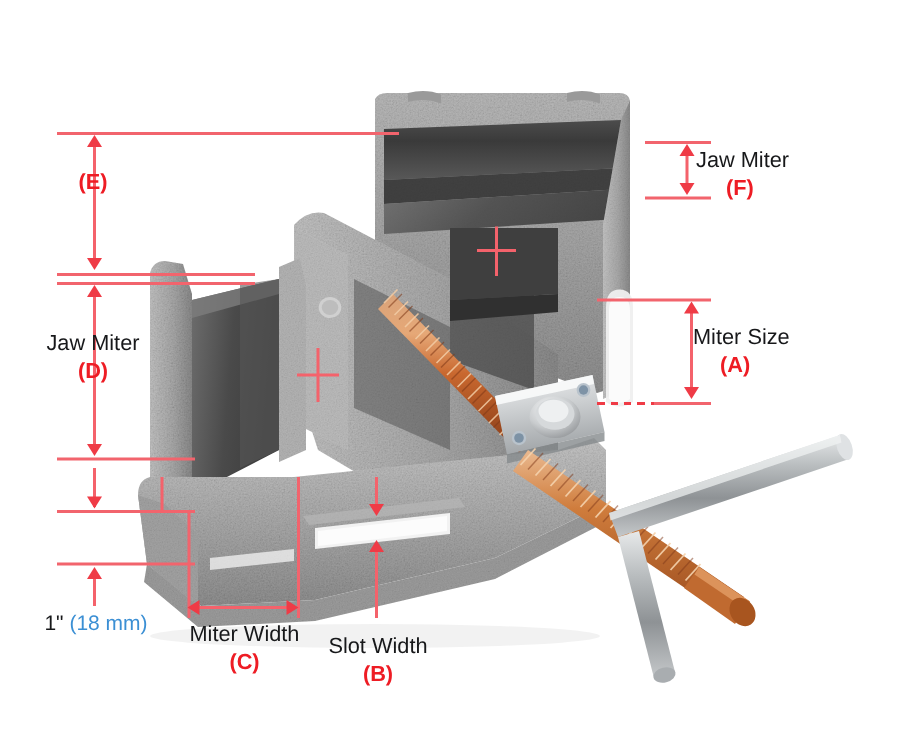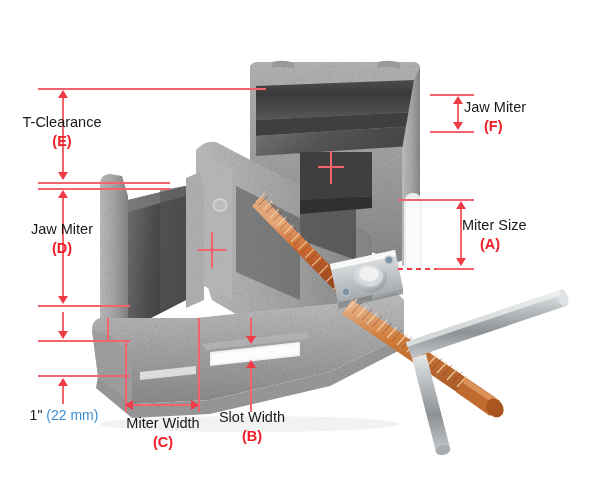--- a/index.html
+++ b/index.html
@@ -293,21 +293,20 @@
     <ellipse cx="250" cy="424" rx="150" ry="8" fill="#000" opacity="0.05"></ellipse>
   </svg>
 
   <div class="ann">
     <div class="tick" style="left:38px;top:88px;width:228px;"></div>
     <div class="tick" style="left:38px;top:182px;width:132px;"></div>
     <div class="vline" style="left:62px;top:92px;height:86px;"></div>
     <div class="arrow-up" style="left:58px;top:90px;"></div>
     <div class="arrow-down" style="left:58px;top:172px;"></div>
     <div class="lbl ctr" style="left:6px;top:113px;width:112px;">
-      <span>T-Clearance</span>
       <span class="code">(E)</span>
     </div>
   </div>
 
   <div class="ann">
     <div class="tick" style="left:38px;top:188px;width:132px;"></div>
     <div class="tick" style="left:38px;top:305px;width:92px;"></div>
     <div class="vline" style="left:62px;top:192px;height:110px;"></div>
     <div class="arrow-up" style="left:58px;top:190px;"></div>
     <div class="arrow-down" style="left:58px;top:296px;"></div>
@@ -319,42 +318,42 @@
 
   <div class="ann">
     <div class="tick" style="left:38px;top:340px;width:92px;"></div>
     <div class="tick" style="left:38px;top:375px;width:92px;"></div>
     <div class="vline" style="left:62px;top:312px;height:26px;"></div>
     <div class="arrow-down" style="left:58px;top:331px;"></div>
     <div class="vline" style="left:62px;top:382px;height:22px;"></div>
     <div class="arrow-up" style="left:58px;top:378px;"></div>
     <div class="basetxt" style="left:14px;top:406px;text-align:center;width:100px;">
       <span>1"</span>
-      <span class="blue">(22 mm)</span><br>
+      <span class="blue">(18 mm)</span><br>
     </div>
   </div>
 
   <div class="ann">
     <div class="vtick" style="left:125px;top:340px;height:72px;"></div>
     <div class="vtick" style="left:198px;top:318px;height:94px;"></div>
     <div class="hline" style="left:130px;top:404px;width:64px;"></div>
     <div class="arrow-left" style="left:125px;top:400px;"></div>
     <div class="arrow-right" style="left:191px;top:400px;"></div>
     <div class="lbl ctr" style="left:107px;top:414px;width:112px;">
       <span>Miter Width</span>
       <span class="code">(C)</span>
     </div>
   </div>
 
   <div class="ann">
     <div class="vline" style="left:250px;top:318px;height:22px;"></div>
     <div class="arrow-down" style="left:246px;top:336px;"></div>
     <div class="vline" style="left:250px;top:366px;height:46px;"></div>
     <div class="arrow-up" style="left:246px;top:360px;"></div>
-    <div class="lbl ctr" style="left:196px;top:408px;width:112px;">
+    <div class="lbl ctr" style="left:196px;top:422px;width:112px;">
       <span>Slot Width</span>
       <span class="code">(B)</span>
     </div>
   </div>
 
   <div class="ann">
     <div class="tick" style="left:398px;top:199px;width:76px;"></div>
     <div class="dash" style="left:398px;top:268px;width:38px;"></div>
     <div class="tick" style="left:436px;top:268px;width:38px;"></div>
     <div class="vline" style="left:460px;top:203px;height:60px;"></div>

